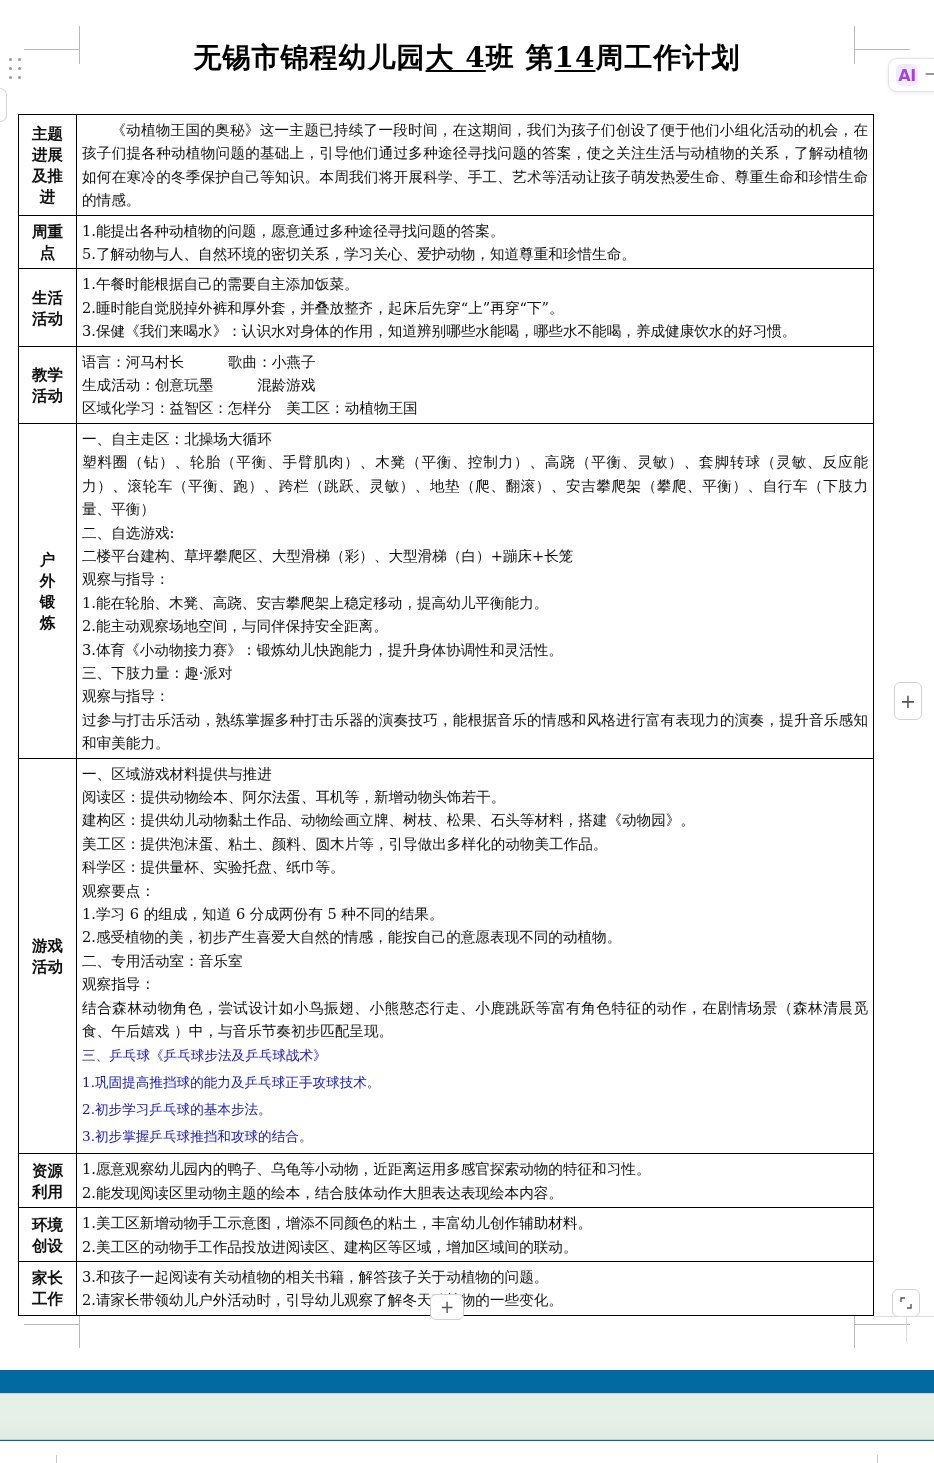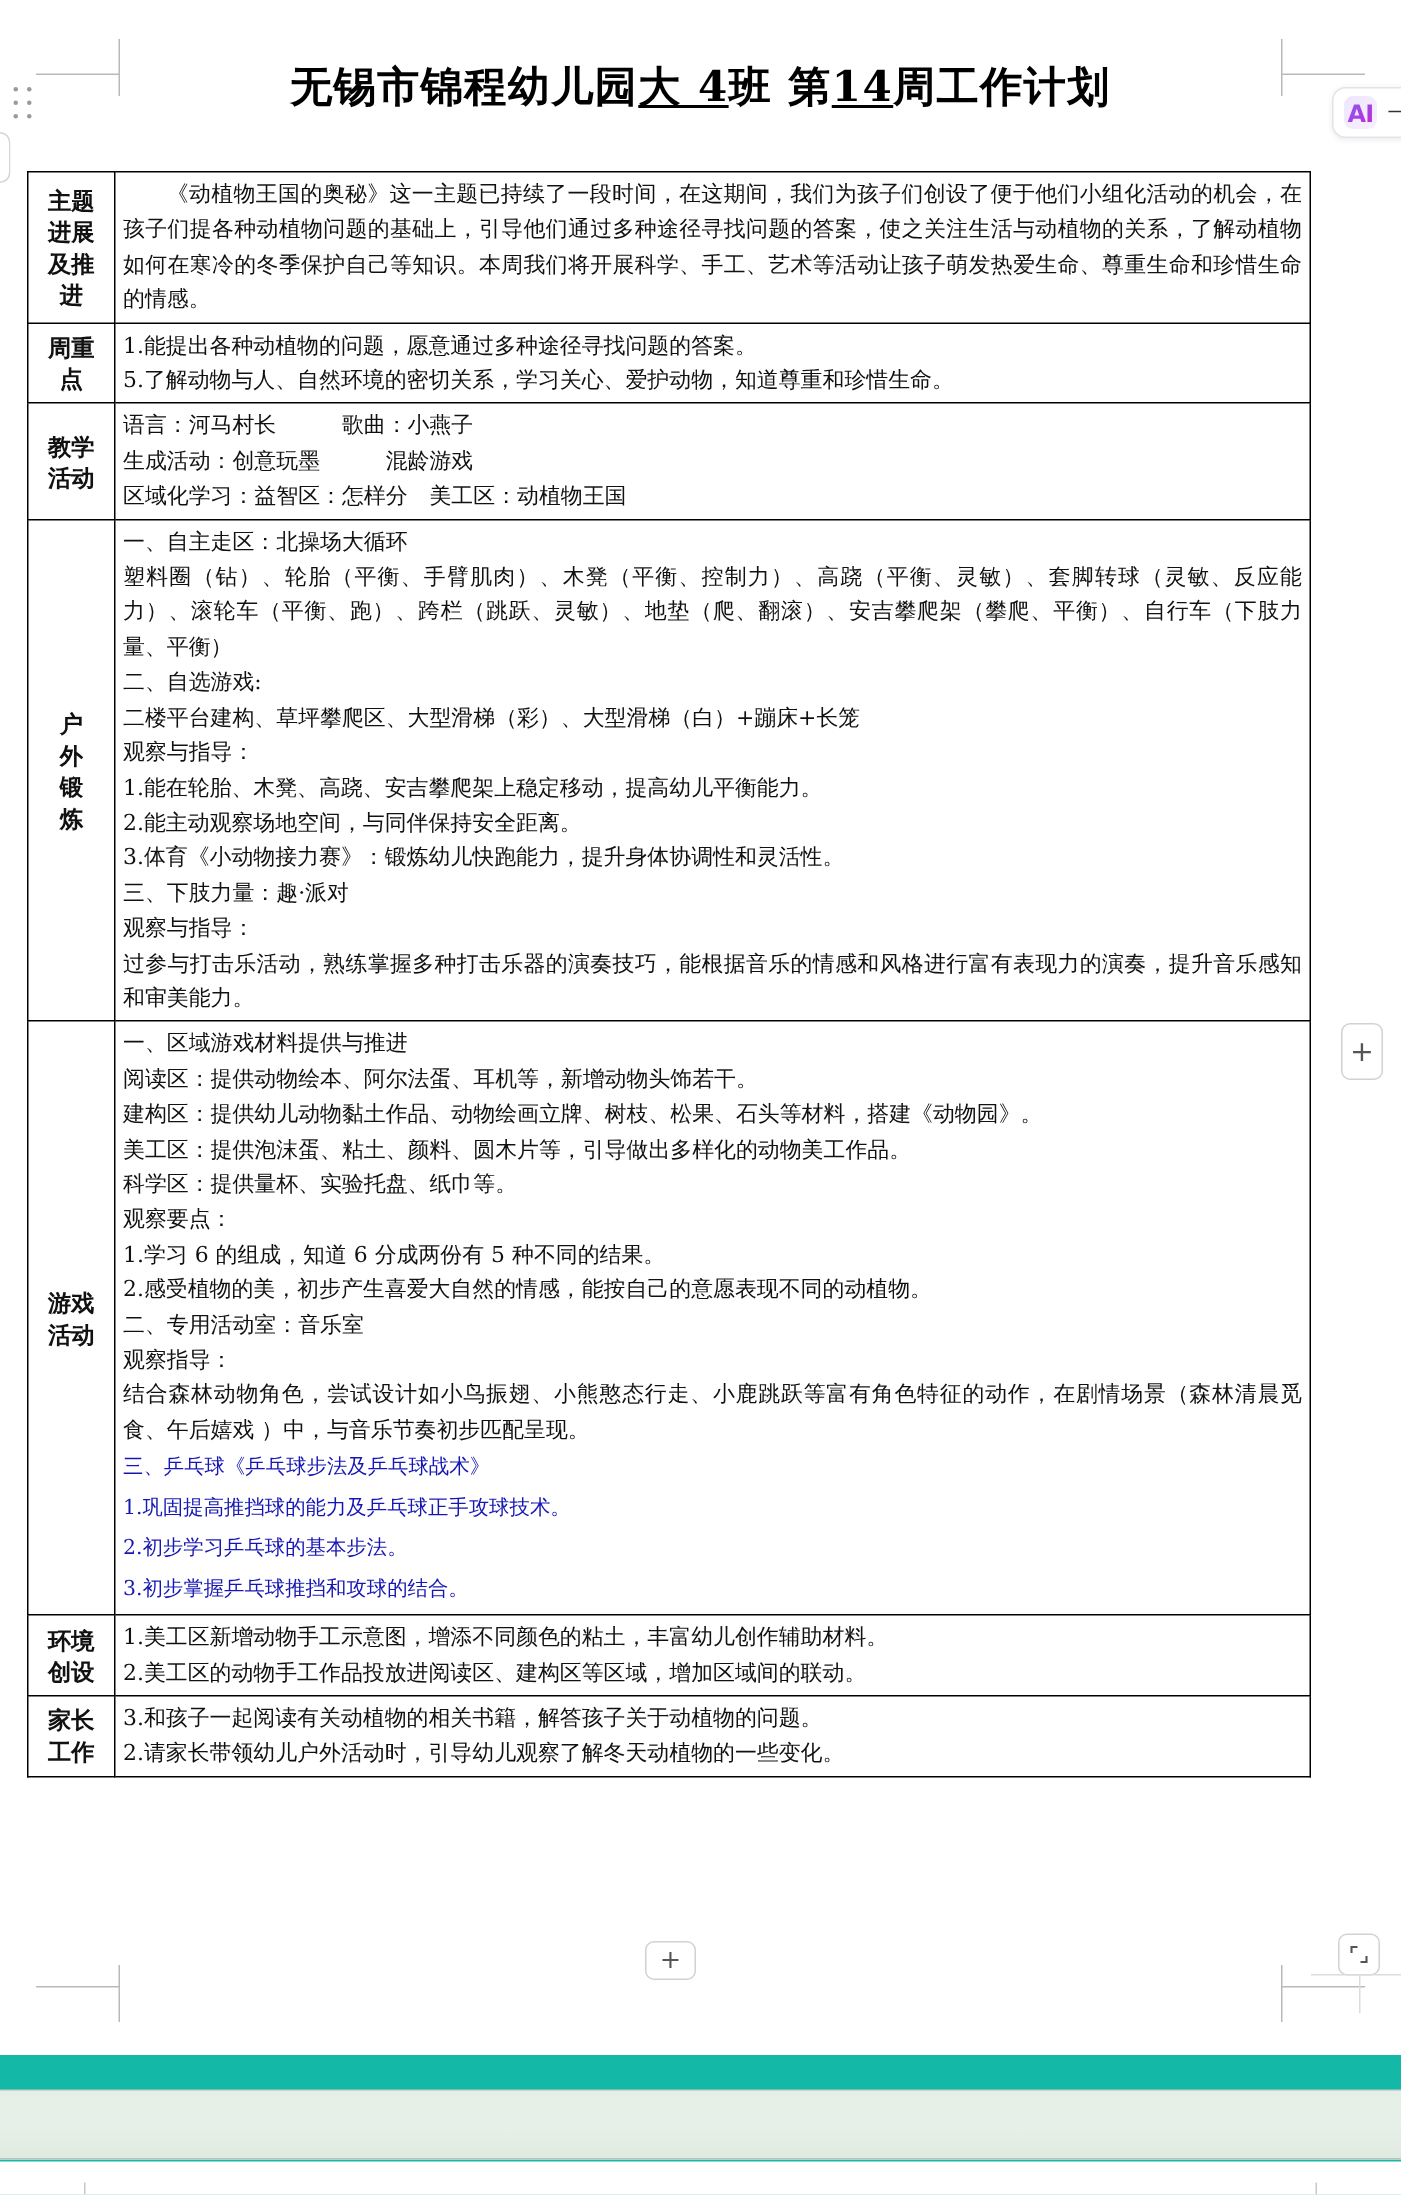--- a/index.html
+++ b/index.html
@@ -2,21 +2,21 @@
 <html><head>
 <meta charset="utf-8">
 <style>
   * { box-sizing: border-box; margin: 0; padding: 0; }
   html, body {
     width: 934px; height: 1463px;
     background: #ffffff;
     font-family: "DejaVu Sans", "Liberation Sans", sans-serif;
     overflow: hidden;
   }
-  #root { position: relative; width: 934px; height: 1463px; background:#14b8a6; }
+  #root { position: relative; width: 934px; height: 1463px; background:#0369a1; }
 
   
   .page-sheet {
     position: absolute; left: 0; top: 0; width: 934px; height: 1370px;
     background: #ffffff;
   }
   
   .cmark { position: absolute; }
   .cmark i { position:absolute; background:#b9b9b9; display:block; }
   .cmark .h { height:1px; width:56px; }
@@ -208,20 +208,29 @@
           </tr>
           <tr>
             <td class="rowhead">周重
 点</td>
             <td class="cellbody">
               <p>1.能提出各种动植物的问题，愿意通过多种途径寻找问题的答案。</p>
               <p>5.了解动物与人、自然环境的密切关系，学习关心、爱护动物，知道尊重和珍惜生命。</p>
             </td>
           </tr>
           <tr>
+            <td class="rowhead">生活
+活动</td>
+            <td class="cellbody">
+              <p>1.午餐时能根据自己的需要自主添加饭菜。</p>
+              <p>2.睡时能自觉脱掉外裤和厚外套，并叠放整齐，起床后先穿“上”再穿“下”。</p>
+              <p>3.保健《我们来喝水》：认识水对身体的作用，知道辨别哪些水能喝，哪些水不能喝，养成健康饮水的好习惯。</p>
+            </td>
+          </tr>
+          <tr>
             <td class="rowhead">教学
 活动</td>
             <td class="cellbody">
               <p>语言：河马村长　　　歌曲：小燕子</p>
               <p>生成活动：创意玩墨　　　混龄游戏</p>
               <p>区域化学习：益智区：怎样分　美工区：动植物王国</p>
             </td>
           </tr>
           <tr>
             <td class="rowhead">户
@@ -257,20 +266,28 @@
               <p>二、专用活动室：音乐室</p>
               <p>观察指导：</p>
               <p>结合森林动物角色，尝试设计如小鸟振翅、小熊憨态行走、小鹿跳跃等富有角色特征的动作，在剧情场景（森林清晨觅食、午后嬉戏 ）中，与音乐节奏初步匹配呈现。</p>
               <p class="blue">三、乒乓球《乒乓球步法及乒乓球战术》</p>
               <p class="blue">1.巩固提高推挡球的能力及乒乓球正手攻球技术。</p>
               <p class="blue">2.初步学习乒乓球的基本步法。</p>
               <p class="blue">3.初步掌握乒乓球推挡和攻球的结合。</p>
             </td>
           </tr>
           <tr>
+            <td class="rowhead">资源
+利用</td>
+            <td class="cellbody">
+              <p>1.愿意观察幼儿园内的鸭子、乌龟等小动物，近距离运用多感官探索动物的特征和习性。</p>
+              <p>2.能发现阅读区里动物主题的绘本，结合肢体动作大胆表达表现绘本内容。</p>
+            </td>
+          </tr>
+          <tr>
             <td class="rowhead">环境
 创设</td>
             <td class="cellbody">
               <p>1.美工区新增动物手工示意图，增添不同颜色的粘土，丰富幼儿创作辅助材料。</p>
               <p>2.美工区的动物手工作品投放进阅读区、建构区等区域，增加区域间的联动。</p>
             </td>
           </tr>
           <tr>
             <td class="rowhead">家长
 工作</td>

